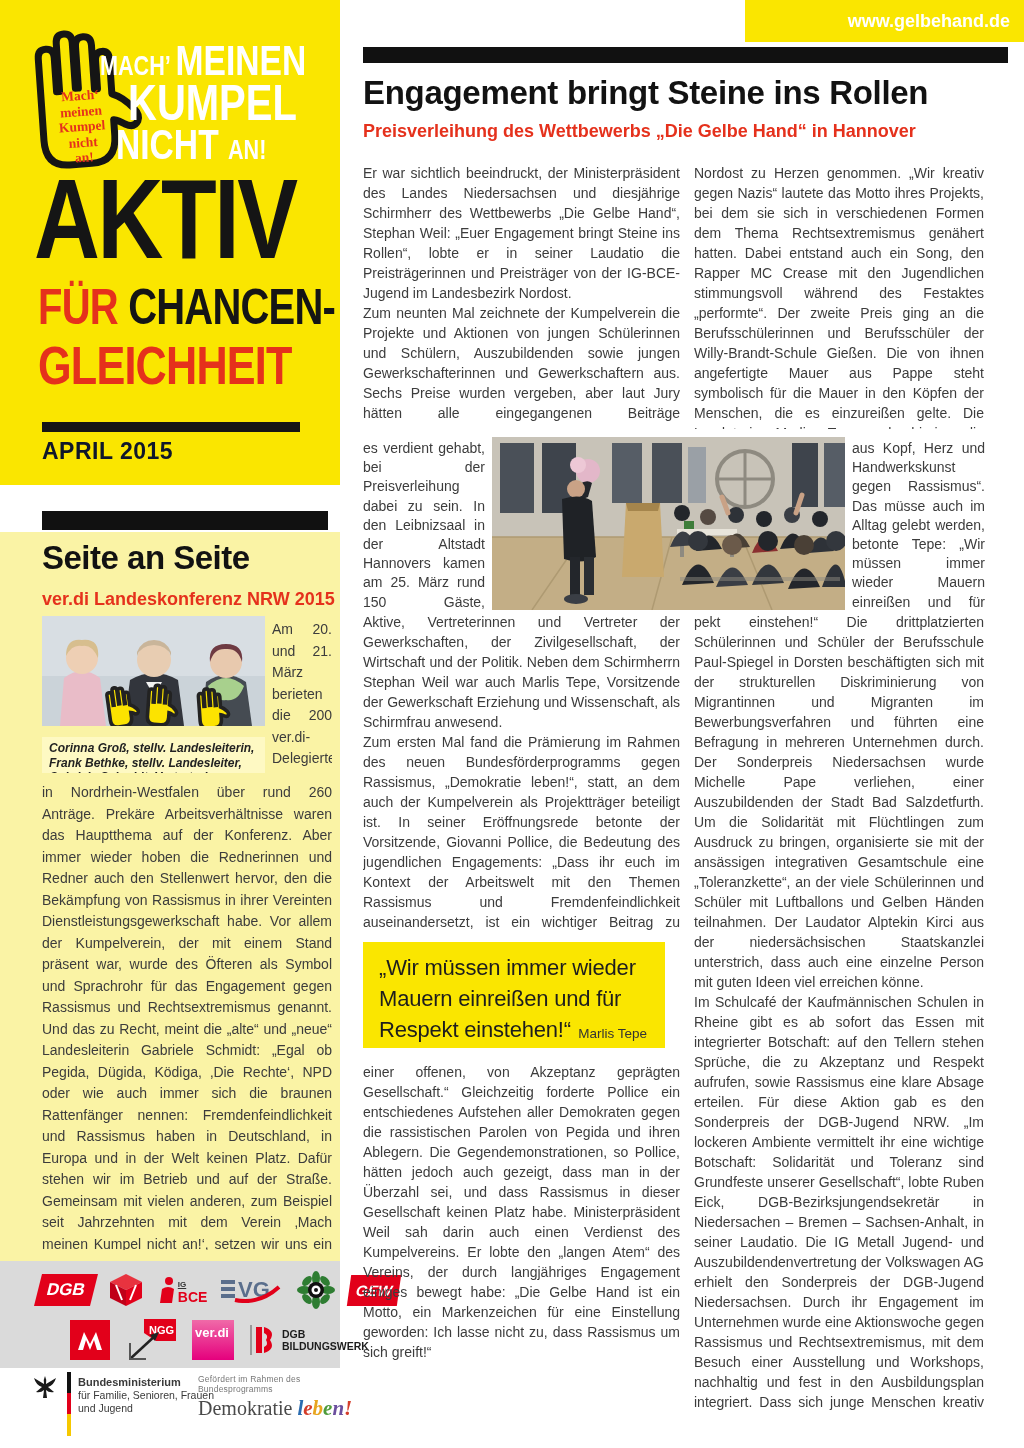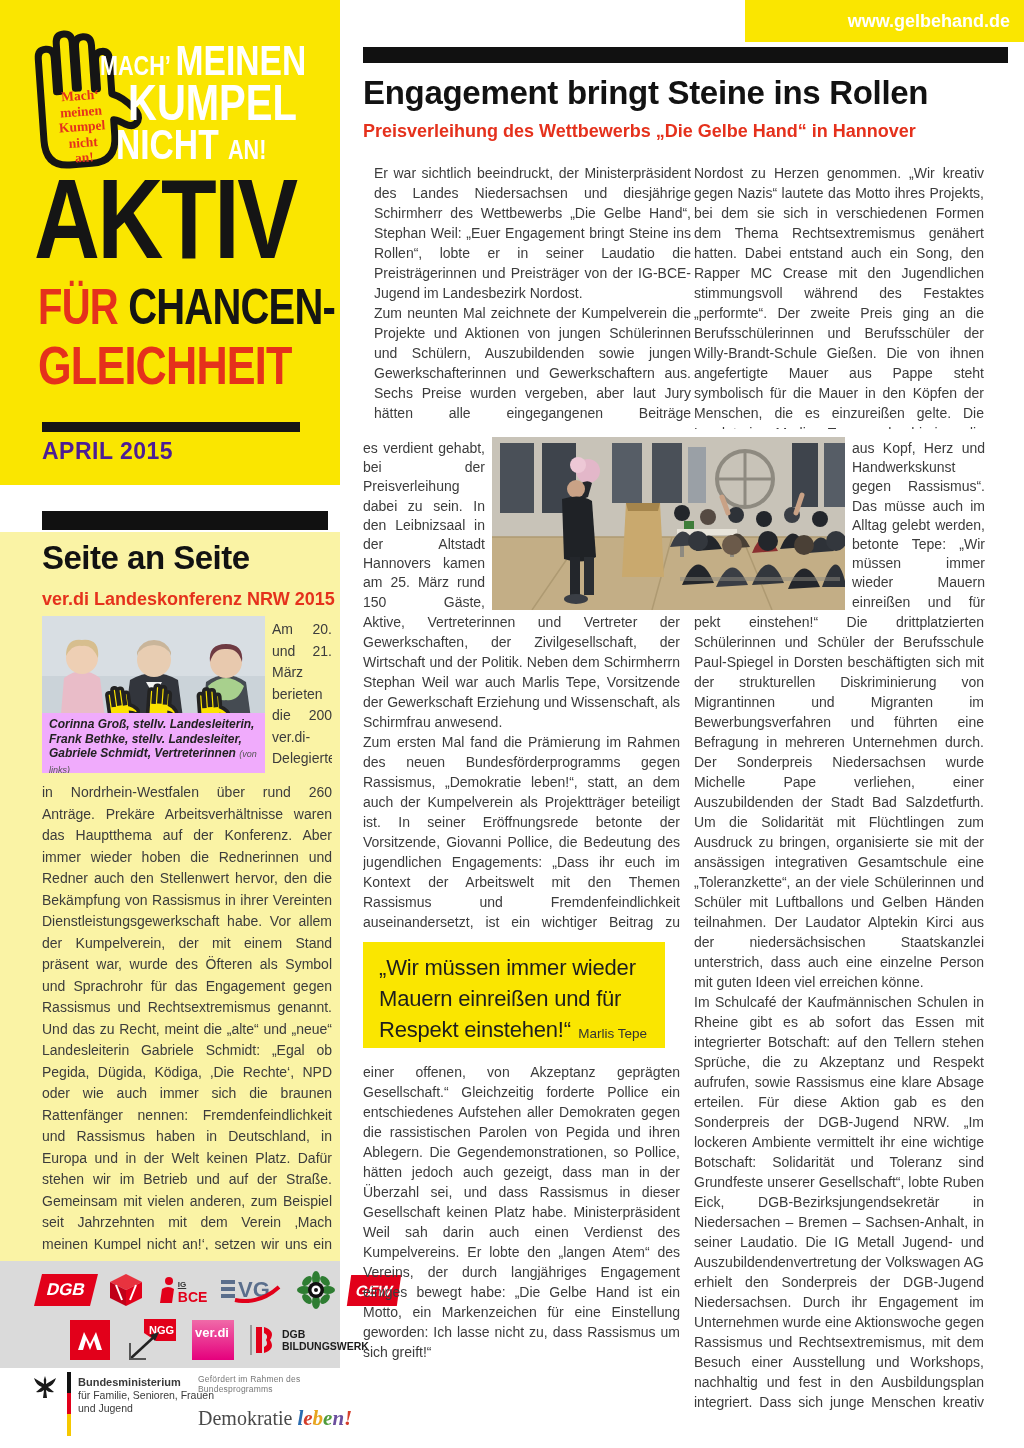--- a/index.html
+++ b/index.html
@@ -19,29 +19,29 @@
   #slogan3{left:116px;top:124px;font-size:42px;}
   #slogan3 .sm{font-size:27px;}
   #title-aktiv{left:34px;top:162px;font-size:114px;font-weight:bold;color:#151515;
                transform:scaleX(.8);transform-origin:left top;letter-spacing:-3px;line-height:1;}
   #title-fuer{left:38px;top:282px;font-size:50px;font-weight:bold;
               transform:scaleX(.8);transform-origin:left top;letter-spacing:-1px;line-height:1;white-space:nowrap;}
   #title-fuer .red{color:#E5311C;} #title-fuer .blk{color:#151515;}
   #title-gleich{left:38px;top:338px;font-size:54px;font-weight:bold;color:#E5311C;
                 transform:scaleX(.8);transform-origin:left top;letter-spacing:-1px;line-height:1;}
   #mast-rule{left:42px;top:422px;width:258px;height:10px;background:#151515;}
-  #issue-date{left:42px;top:438px;font-size:23px;font-weight:bold;color:#4c1d95;letter-spacing:.5px;}
+  #issue-date{left:42px;top:438px;font-size:23px;font-weight:bold;color:#0f172a;letter-spacing:.5px;}
 
   
   #left-black-bar{left:42px;top:511px;width:286px;height:19px;background:#111;}
   #left-section{left:0;top:532px;width:340px;height:729px;background:#FAF3A5;}
   #seite-head{left:42px;top:539px;font-size:33px;font-weight:bold;color:#121212;letter-spacing:-.5px;}
   #seite-sub{left:42px;top:589px;font-size:18px;font-weight:bold;color:#E5311C;}
   #left-photo{left:42px;top:616px;width:223px;height:157px;overflow:hidden;}
-  #left-photo-caption{left:0;bottom:0;width:223px;height:60px;background:#f0abfc;box-sizing:border-box;
+  #left-photo-caption{left:0;bottom:0;width:223px;height:36px;background:#fef9c3;box-sizing:border-box;
         padding:4px 6px 0 7px;font-style:italic;font-weight:bold;font-size:12px;line-height:14.5px;color:#222;}
   #left-photo-caption .tiny{font-size:9px;font-weight:normal;color:#555;}
   .bodytxt{font-size:14px;line-height:21.5px;color:#3C3C3C;text-align:justify;hyphens:auto;}
   #left-wrap{left:272px;top:619px;width:60px;height:170px;overflow:hidden;text-align-last:justify;}
   #left-body{left:42px;top:782px;width:290px;height:468px;overflow:hidden;}
 
   
   #logo-band{left:0;top:1261px;width:340px;height:107px;background:#DADADA;}
   .lrow{position:absolute;left:38px;display:flex;align-items:center;gap:14px;}
   #lrow1{top:10px;} #lrow2{top:58px;left:70px;gap:16px;}
@@ -55,35 +55,35 @@
   #bce-label .ig{font-size:8px;color:#333;display:block;text-decoration:underline;}
   #dgbbw{display:flex;align-items:center;gap:6px;}
   #dgbbw-text{font-size:10.5px;font-weight:bold;color:#1c1c1c;line-height:12px;}
   #white-footer{left:30px;top:1372px;width:315px;height:70px;}
   #ministry{left:0;top:0;display:flex;gap:7px;align-items:flex-start;}
   #flag-stripe{width:4px;height:64px;background:linear-gradient(#111 0 33%,#E2001A 33% 66%,#F6C800 66% 100%);}
   #ministry-text{font-size:10.5px;line-height:13px;color:#3a3a3a;padding-top:4px;}
   #ministry-text b{font-size:11px;}
   #demokratie{left:168px;top:2px;width:160px;}
   #gefoerdert{font-size:8.5px;color:#777;letter-spacing:.2px;}
-  #demo-name{font-family:"Liberation Serif",serif;font-size:20px;color:#4a4a4a;margin-top:12px;}
+  #demo-name{font-family:"Liberation Serif",serif;font-size:20px;color:#4a4a4a;margin-top:2px;}
   #demo-name .cl{font-style:italic;font-weight:bold;font-size:21px;}
   .c1{color:#2B6CB0}.c2{color:#D43D2A}.c3{color:#E8A51F}.c4{color:#4E9B3B}.c5{color:#6B4F9E}
 
   
   #site-banner{left:745px;top:0;width:279px;height:42px;background:#FAE600;
       display:flex;align-items:center;justify-content:flex-end;padding-right:14px;box-sizing:border-box;}
   #site-banner a{color:#fff;font-weight:bold;font-size:18px;text-decoration:none;}
   #main-black-bar{left:363px;top:47px;width:645px;height:16px;background:#111;}
   #main-headline{left:363px;top:74px;width:645px;font-size:33px;font-weight:bold;color:#121212;letter-spacing:-.3px;}
   #main-subhead{left:363px;top:121px;width:645px;font-size:18px;font-weight:bold;color:#E5311C;}
   .maintxt{font-size:14px;line-height:20px;color:#3C3C3C;text-align:justify;hyphens:auto;}
   .maintxt p{margin:0;}
   .cont{text-align-last:justify;}
-  #c1a{left:374px;top:163px;width:317px;height:266px;overflow:hidden;}
+  #c1a{left:363px;top:163px;width:317px;height:266px;overflow:hidden;}
   #c1-wrap{left:363px;top:439px;width:122px;height:172px;overflow:hidden;line-height:19.2px;text-align-last:justify;}
   #event-photo{left:492px;top:437px;width:353px;height:173px;overflow:hidden;}
   #c2-wrap{left:852px;top:439px;width:133px;height:172px;overflow:hidden;line-height:19.2px;text-align-last:justify;}
   #c1b{left:363px;top:612px;width:317px;height:326px;overflow:hidden;}
   #quote-box{left:363px;top:942px;width:302px;height:106px;background:#FAE600;box-sizing:border-box;padding:10px 14px 0 16px;}
   #quote-text{font-size:22px;line-height:31px;color:#1d1d1d;letter-spacing:-.2px;}
   #quote-attr{position:absolute;right:18px;bottom:7px;font-size:13.5px;color:#333;}
   #c1c{left:363px;top:1062px;width:317px;height:356px;overflow:hidden;}
   #c2a{left:694px;top:163px;width:290px;height:266px;overflow:hidden;}
   #c2b{left:694px;top:612px;width:290px;height:800px;overflow:hidden;}

